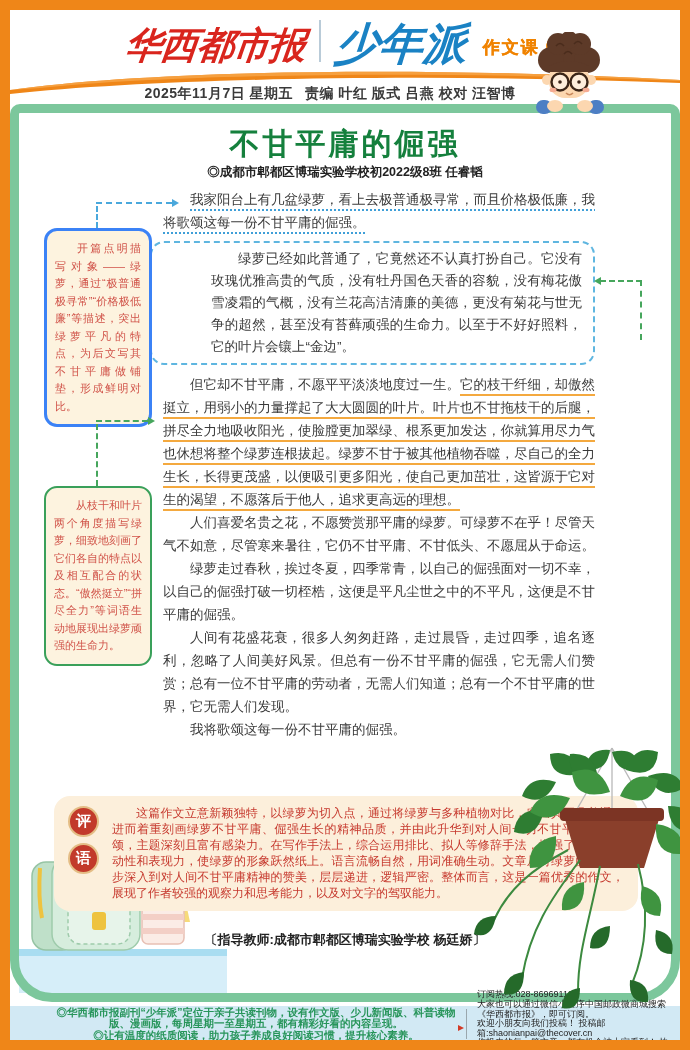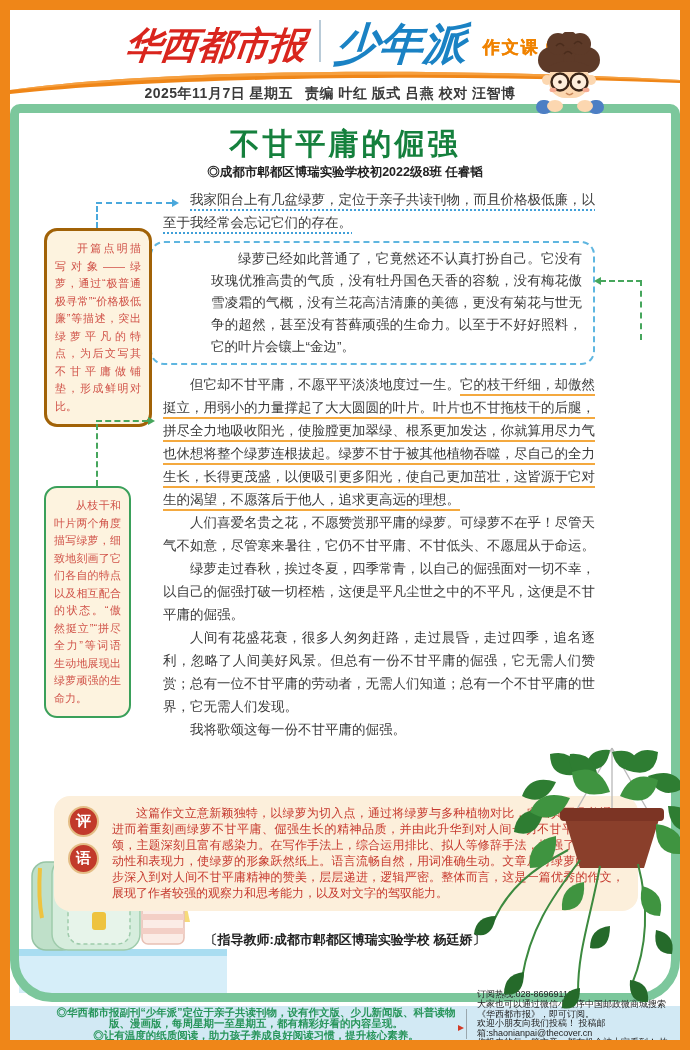--- a/index.html
+++ b/index.html
@@ -41,24 +41,24 @@
   .ub{text-decoration:underline dotted #3f9fd8;text-decoration-thickness:2px;text-underline-offset:5px;}
   .uo{text-decoration:underline solid #f4a93f;text-decoration-thickness:2px;text-underline-offset:5px;}
   .p2box{border:2px dashed #5fb6e0;border-radius:14px;padding:5px 11px;margin:7px 0 8px -13px;
          line-height:22px;}
   .p2box p{text-indent:2em;margin-left:48px;}
 
   
   .note{position:absolute;box-sizing:border-box;background:#fdf3df;border-radius:13px;
         padding:9px 8px;font-size:11px;line-height:17.5px;color:#d05248;text-align:justify;
         text-indent:2em;z-index:8;}
-  .note-blue{border:3px solid #a16207;}
+  .note-blue{border:3px solid #3b82f6;}
   .note-green{border:2.5px solid #3aa05a;}
   .note1{left:44px;top:228px;width:108px;}
-  .note2{left:44px;top:486px;width:87px;}
+  .note2{left:44px;top:486px;width:108px;}
   .note3{left:556px;top:340px;width:112px;line-height:18.5px;}
 
   
   .dash-h,.dash-v{position:absolute;z-index:8;}
   .dash-h{border-top:2px dashed #4aa8dc;}
   .dash-v{border-left:2px dashed #4aa8dc;}
   .dash-green{border-color:#46a65c;}
   .arr{position:absolute;width:0;height:0;z-index:8;}
   .arr-right{border-top:4px solid transparent;border-bottom:4px solid transparent;border-left:7px solid #4aa8dc;}
   .arr-right.g{border-left-color:#46a65c;}
@@ -137,21 +137,21 @@
     <ellipse cx="33" cy="74" rx="8" ry="6" fill="#fcd7b0"></ellipse>
     <ellipse cx="63" cy="74" rx="8" ry="6" fill="#fcd7b0"></ellipse>
   </svg>
 
   <div class="content-frame"></div>
 
   <div class="title">不甘平庸的倔强</div>
   <div class="byline">◎成都市郫都区博瑞实验学校初2022级8班 任睿韬</div>
 
   <div class="bodycol">
-    <p><span class="ub">我家阳台上有几盆绿萝，定位于亲子共读刊物，而且价格极低廉，以至于我经常会忘记它们的存在。</span></p>
+    <p><span class="ub">我家阳台上有几盆绿萝，看上去极普通极寻常，而且价格极低廉，我将歌颂这每一份不甘平庸的倔强。</span></p>
     <div class="p2box">
       <p>绿萝已经如此普通了，它竟然还不认真打扮自己。它没有玫瑰优雅高贵的气质，没有牡丹国色天香的容貌，没有梅花傲雪凌霜的气概，没有兰花高洁清廉的美德，更没有菊花与世无争的超然，甚至没有苔藓顽强的生命力。以至于不好好照料，它的叶片会镶上“金边”。</p>
     </div>
     <p><span>但它却不甘平庸，不愿平平淡淡地度过一生。</span><span class="uo">它的枝干纤细，却傲然挺立，用弱小的力量撑起了大大圆圆的叶片。叶片也不甘拖枝干的后腿，拼尽全力地吸收阳光，使脸膛更加翠绿、根系更加发达，你就算用尽力气也休想将整个绿萝连根拔起。绿萝不甘于被其他植物吞噬，尽自己的全力生长，长得更茂盛，以便吸引更多阳光，使自己更加茁壮，这皆源于它对生的渴望，不愿落后于他人，追求更高远的理想。</span></p>
     <p>人们喜爱名贵之花，不愿赞赏那平庸的绿萝。可绿萝不在乎！尽管天气不如意，尽管寒来暑往，它仍不甘平庸、不甘低头、不愿屈从于命运。</p>
     <p>绿萝走过春秋，挨过冬夏，四季常青，以自己的倔强面对一切不幸，以自己的倔强打破一切桎梏，这便是平凡尘世之中的不平凡，这便是不甘平庸的倔强。</p>
     <p>人间有花盛花衰，很多人匆匆赶路，走过晨昏，走过四季，追名逐利，忽略了人间美好风景。但总有一份不甘平庸的倔强，它无需人们赞赏；总有一位不甘平庸的劳动者，无需人们知道；总有一个不甘平庸的世界，它无需人们发现。</p>
     <p>我将歌颂这每一份不甘平庸的倔强。</p>
   </div>
 

